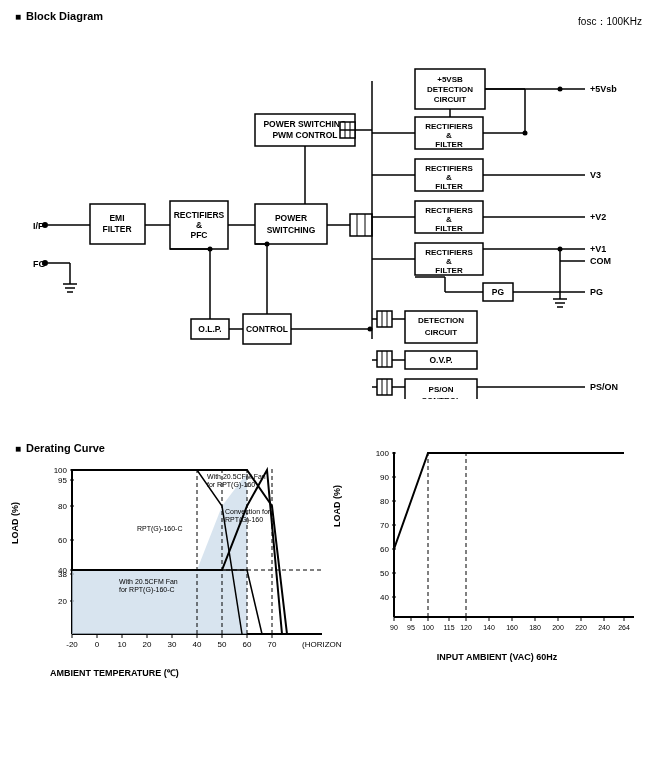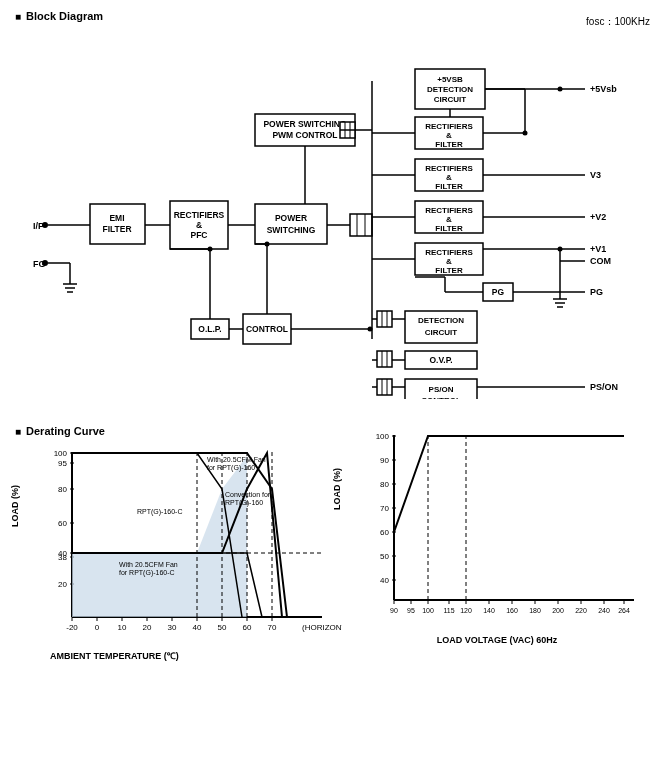--- a/index.html
+++ b/index.html
@@ -29,29 +29,29 @@
       content: '■';
       font-size: 10px;
     }
     
     .block-diagram-section {
       position: relative;
       height: 410px;
     }
     .fosc-label {
       position: absolute;
-      right: 5px;
+      right: 13px;
       top: 5px;
       font-size: 10px;
     }
     
     .bottom-sections {
       display: flex;
       gap: 4px;
-      margin-top: 5px;
+      margin-top: 22px;
     }
     .derating-section {
       flex: 1;
     }
     .output-derating-section {
       flex: 1;
     }
   </style>
 </head>
 <body>
@@ -360,18 +360,18 @@
         <text x="245" y="188" font-size="7" text-anchor="middle">240</text>
         <line x1="245" y1="175" x2="245" y2="179" stroke="#000" stroke-width="1"></line>
         <text x="265" y="188" font-size="7" text-anchor="middle">264</text>
         <line x1="265" y1="175" x2="265" y2="179" stroke="#000" stroke-width="1"></line>
 
         <line x1="69" y1="175" x2="69" y2="10" stroke="#000" stroke-width="1" stroke-dasharray="4,3"></line>
         <line x1="107" y1="175" x2="107" y2="10" stroke="#000" stroke-width="1" stroke-dasharray="4,3"></line>
 
         <polyline points="35,107 52,59 69,11 265,11" fill="none" stroke="#000" stroke-width="2"></polyline>
       </svg>
-      <div style="position:absolute;bottom:0;left:35px;font-size:9px;font-weight:bold;text-align:center;width:250px;">LOAD VOLTAGE (VAC) 60Hz</div>
+      <div style="position:absolute;bottom:0;left:35px;font-size:9px;font-weight:bold;text-align:center;width:250px;">INPUT AMBIENT (VAC) 60Hz</div>
     </div>
   </div>
 </div>
 
 </div>
 
 </body></html>

